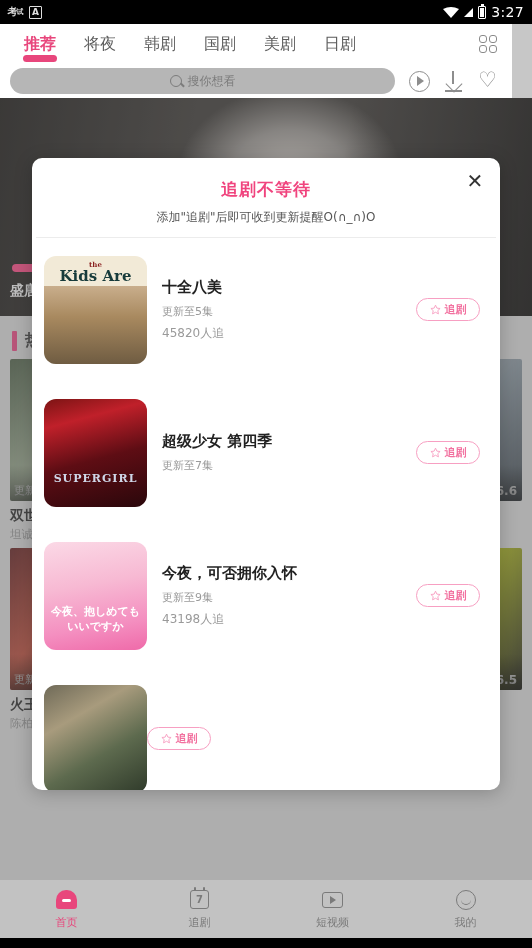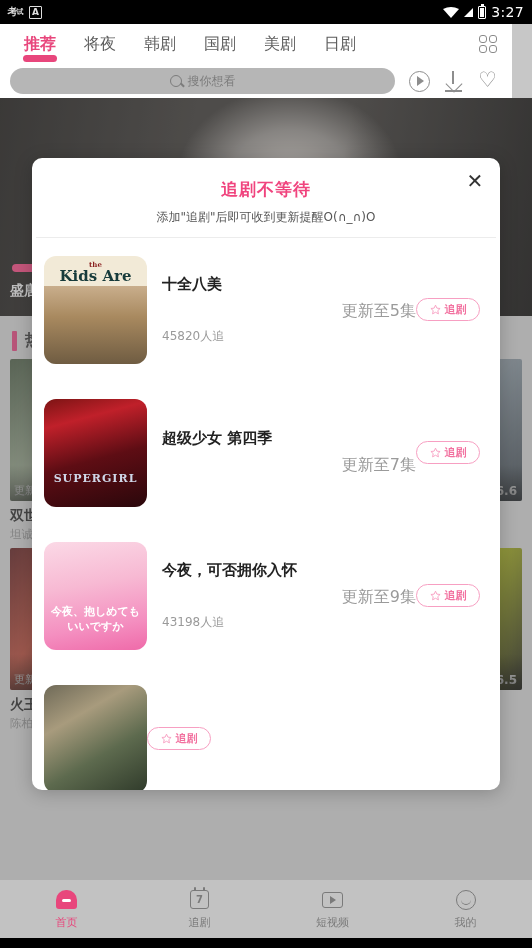--- a/index.html
+++ b/index.html
@@ -137,21 +137,21 @@
   .t1 .people { position:absolute; left:0; right:0; bottom:0; height:78px;
     background:linear-gradient(180deg,#c9ae8c 0%,#a8895f 40%,#6f5c42 100%);}
   .t2 { background:linear-gradient(165deg,#7c1414 0%,#c0202a 22%,#5e0d14 55%,#2a070b 100%); }
   .t2 .sg { position:absolute; left:0; right:0; bottom:22px; text-align:center;
     font-size:11px; letter-spacing:1px; color:#cfd7e8; font-weight:800; font-family:"DejaVu Serif", serif;}
   .t3 { background:linear-gradient(170deg,#fbd9e6 0%,#f7b9d3 40%,#f48fc0 75%,#ef6aa9 100%); }
   .t3 .jp { position:absolute; left:0; right:0; bottom:16px; text-align:center; font-size:11px; color:#fff; font-weight:700;}
   .t4 { background:linear-gradient(150deg,#6f6a58 0%,#a89b7d 30%,#5d6a4e 62%,#2f3a2a 100%); }
   .minfo { flex:1; padding-left:15px; }
   .mtitle { font-size:15px; font-weight:700; color:#222; }
-  .mmeta { font-size:16px; color:#9a9a9a; margin-top:7px;text-align:right; }
+  .mmeta { font-size:11px; color:#9a9a9a; margin-top:7px; }
   .mcount { font-size:12px; color:#9a9a9a; margin-top:6px; }
   .zjbtn {
     flex:none; width:64px; height:23px; border:1px solid #f79fc2; border-radius:12px;
     display:flex; align-items:center; justify-content:center; gap:4px; margin-right:8px;
   }
   .zjbtn .star { width:11px; height:11px; display:block; }
   .zjbtn .lbl { font-size:11px; color:#f2709f; font-weight:600; }
 
   
   .bottomnav {

